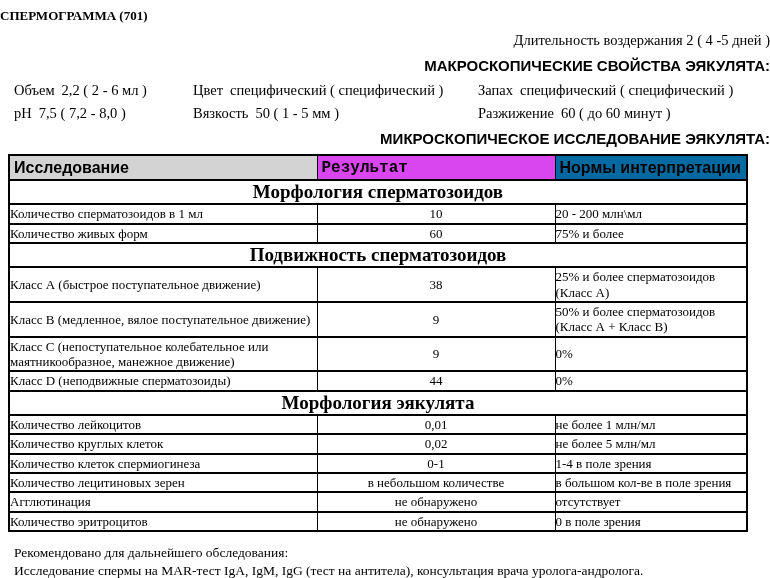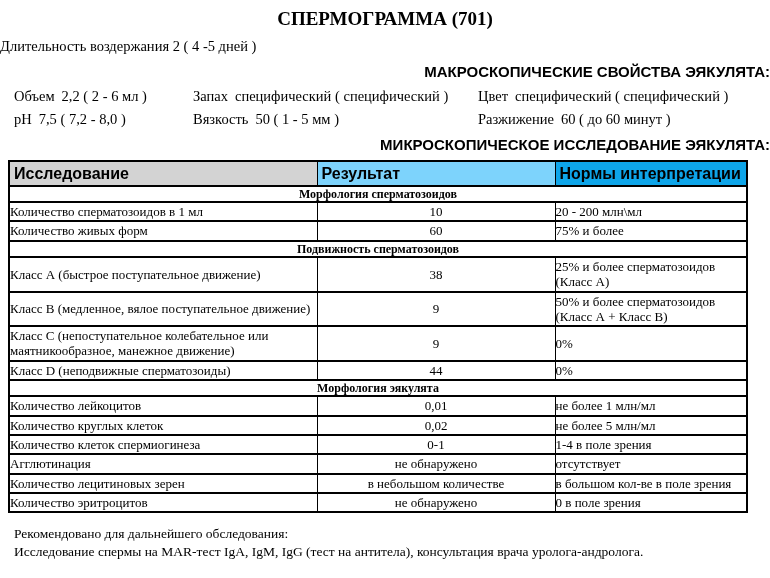--- a/index.html
+++ b/index.html
@@ -6,27 +6,27 @@
   html,body { background:#fff; }
   body {
     width:770px; height:578px;
     font-family:"Liberation Serif", serif;
     color:#000;
     overflow:hidden;
   }
   .page { position:relative; width:770px; height:578px; padding-top:8px; }
 
   .doc-title {
-    text-align:center;
-    font-weight:bold;
-    font-size:19px;
+    text-align:left;
+    font-weight:bold;
+    font-size:13px;
     font-family:"Liberation Serif", serif;
   }
   .abstinence {
-    text-align:left;
+    text-align:right;
     font-size:14.5px;
     margin-top:8px;
   }
   .block-heading {
     text-align:right;
     font-weight:bold;
     font-size:15px;
     font-family:"Liberation Sans", sans-serif;
     margin-top:8px;
   }
@@ -65,21 +65,21 @@
   }
   table.micro td {
     font-size:13px;
     line-height:1.18;
     padding:1px 0;
     vertical-align:middle;
   }
   table.micro tr.section-row td {
     text-align:center;
     font-weight:bold;
-    font-size:12px;
+    font-size:19px;
     padding:0 4px;
   }
   table.micro td.col-result { text-align:center; }
   table.micro td.col-param, table.micro td.col-norm { text-align:left; }
 
   .footer { margin:12px 0 0 14px; font-size:13.5px; line-height:1.32; }
 </style>
 </head>
 <body>
 
@@ -89,24 +89,24 @@
 
   <div class="abstinence">Длительность воздержания  2 ( 4 -5 дней )</div>
 
   <div class="block-heading">МАКРОСКОПИЧЕСКИЕ СВОЙСТВА ЭЯКУЛЯТА:</div>
 
   <div class="macro-grid">
     <div class="macro-item">
       <span class="m-label">Объем</span><span class="m-value">2,2 ( 2 - 6 мл )</span>
     </div>
     <div class="macro-item">
+      <span class="m-label">Цвет</span><span class="m-value">специфический ( специфический )</span>
+    </div>
+    <div class="macro-item">
       <span class="m-label">Запах</span><span class="m-value">специфический ( специфический )</span>
-    </div>
-    <div class="macro-item">
-      <span class="m-label">Цвет</span><span class="m-value">специфический ( специфический )</span>
     </div>
     <div class="macro-item">
       <span class="m-label">pH</span><span class="m-value">7,5 ( 7,2 - 8,0 )</span>
     </div>
     <div class="macro-item">
       <span class="m-label">Вязкость</span><span class="m-value">50 ( 1 - 5 мм )</span>
     </div>
     <div class="macro-item">
       <span class="m-label">Разжижение</span><span class="m-value">60 ( до 60 минут )</span>
     </div>
@@ -116,22 +116,22 @@
 
   <table class="micro">
     <colgroup>
       <col style="width:308px">
       <col style="width:238px">
       <col style="width:192px">
     </colgroup>
     <thead>
       <tr>
         <th style="background: rgb(211, 211, 211);">Исследование</th>
-        <th style="background: #7dd3fc;">Результат</th>
-        <th style="background: #0ea5e9;">Нормы интерпретации</th>
+        <th style="background: #d946ef; font-family: Liberation Mono, monospace;">Результат</th>
+        <th style="background: #0369a1;">Нормы интерпретации</th>
       </tr>
     </thead>
     <tbody>
         <tr class="section-row">
           <td colspan="3">Морфология сперматозоидов</td>
         </tr>
         <tr>
           <td class="col-param">Количество сперматозоидов в 1 мл</td>
           <td class="col-result">10</td>
           <td class="col-norm">20 - 200 млн\мл</td>
@@ -176,28 +176,28 @@
           <td class="col-param">Количество круглых клеток</td>
           <td class="col-result">0,02</td>
           <td class="col-norm">не более 5 млн/мл</td>
         </tr>
         <tr>
           <td class="col-param">Количество клеток спермиогинеза</td>
           <td class="col-result">0-1</td>
           <td class="col-norm">1-4 в поле зрения</td>
         </tr>
         <tr>
+          <td class="col-param">Количество лецитиновых зерен</td>
+          <td class="col-result">в небольшом количестве</td>
+          <td class="col-norm">в большом кол-ве в поле зрения</td>
+        </tr>
+        <tr>
           <td class="col-param">Агглютинация</td>
           <td class="col-result">не обнаружено</td>
           <td class="col-norm">отсутствует</td>
-        </tr>
-        <tr>
-          <td class="col-param">Количество лецитиновых зерен</td>
-          <td class="col-result">в небольшом количестве</td>
-          <td class="col-norm">в большом кол-ве в поле зрения</td>
         </tr>
         <tr>
           <td class="col-param">Количество эритроцитов</td>
           <td class="col-result">не обнаружено</td>
           <td class="col-norm">0 в поле зрения</td>
         </tr>
       </tbody>
   </table>
 
   <div class="footer">

